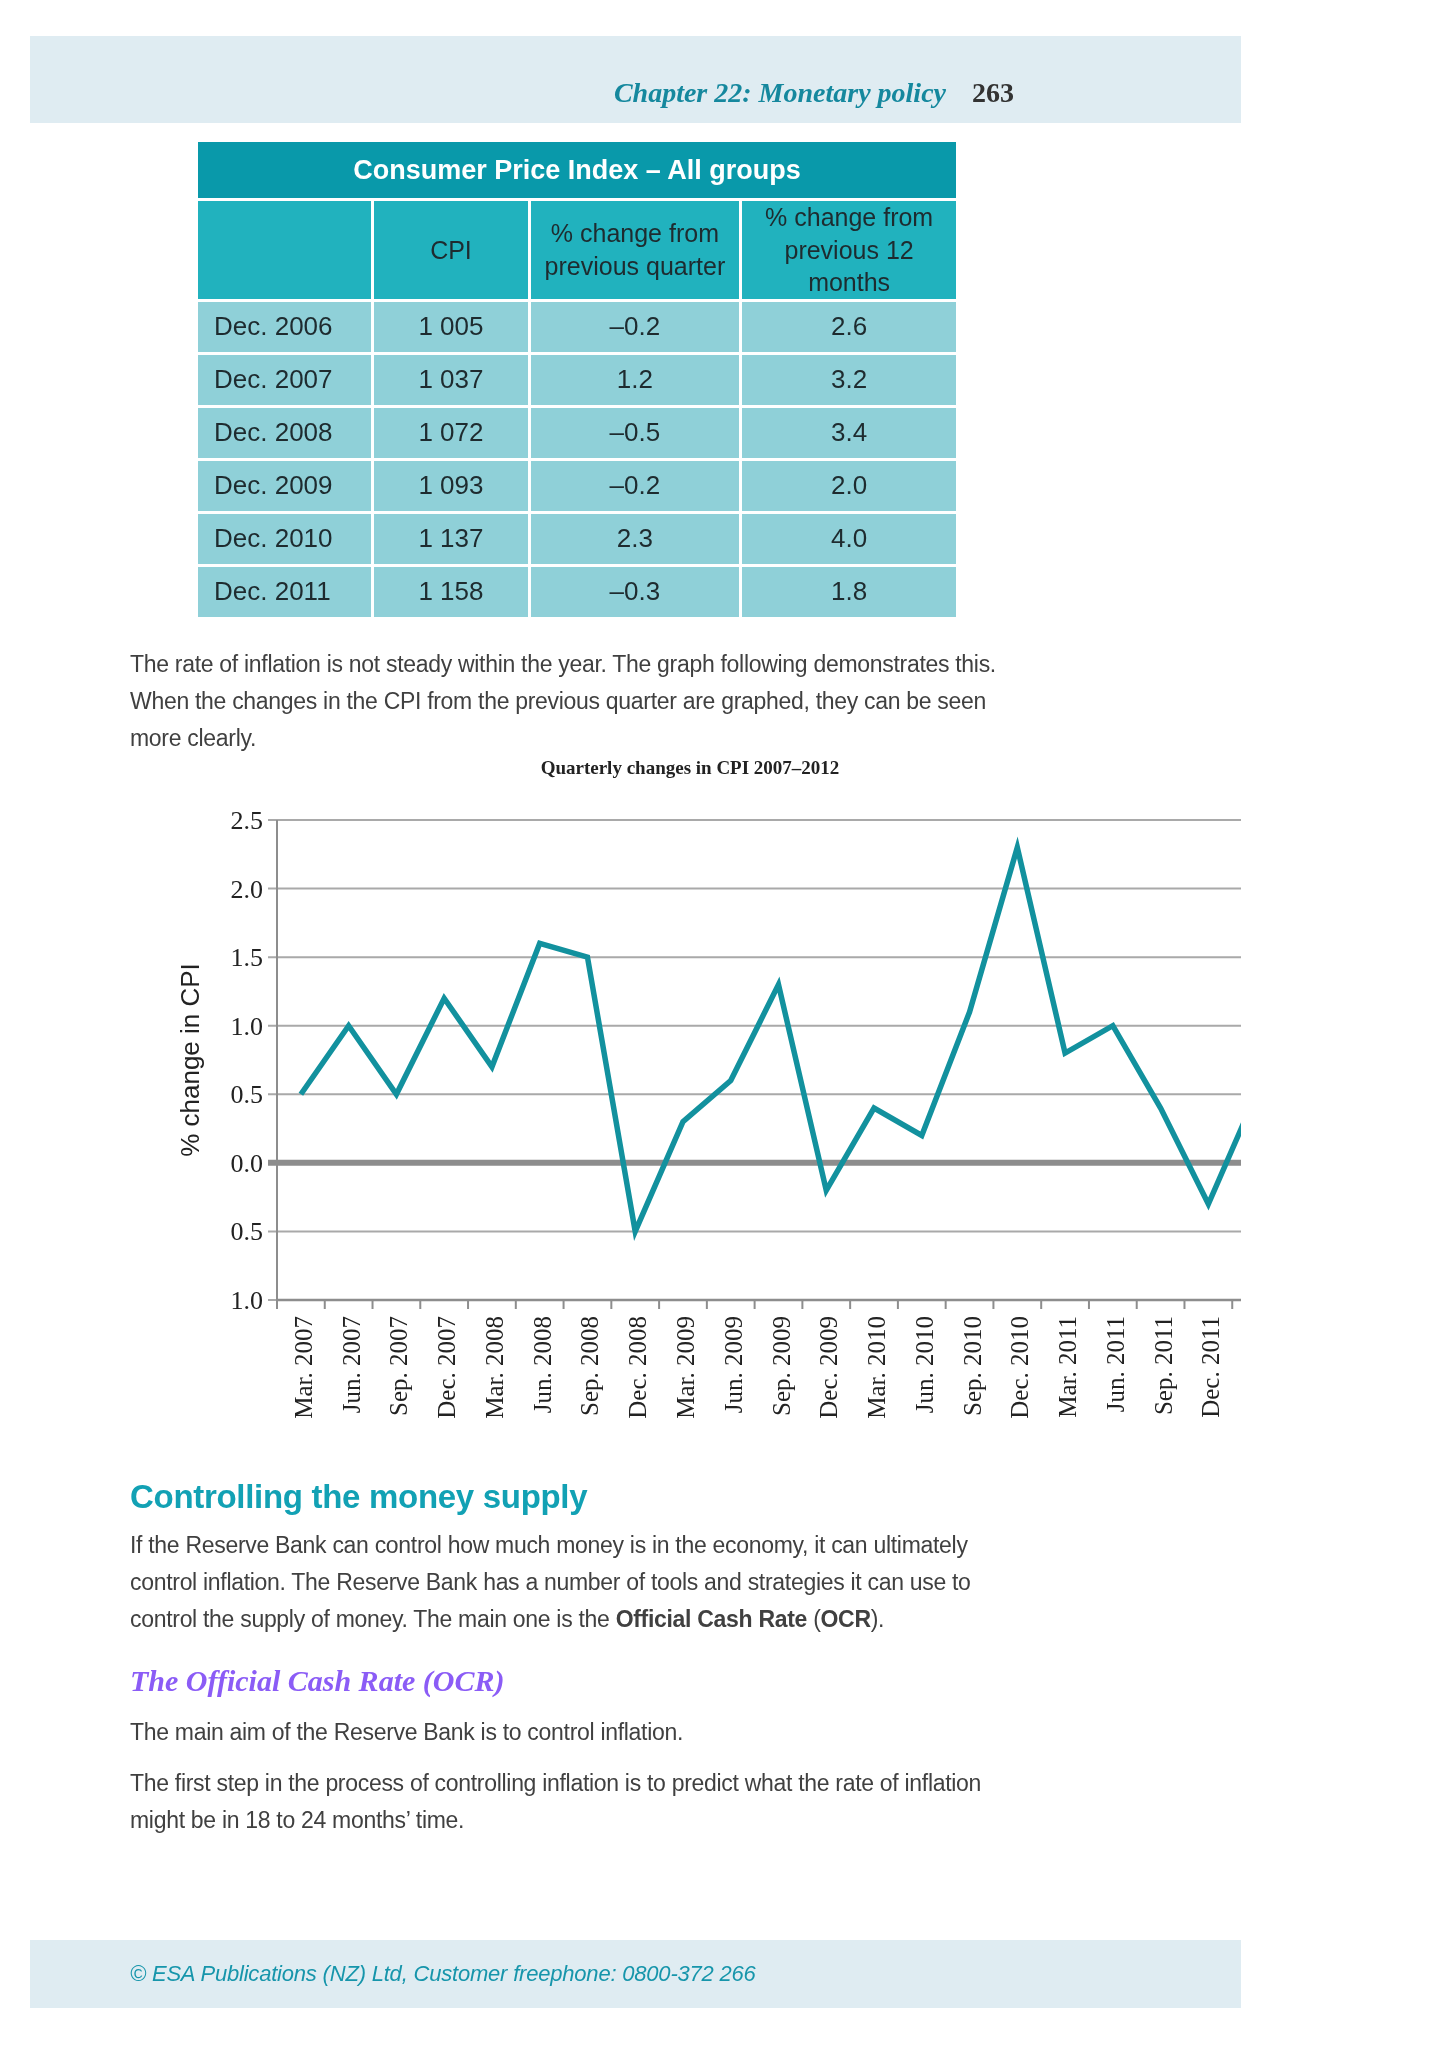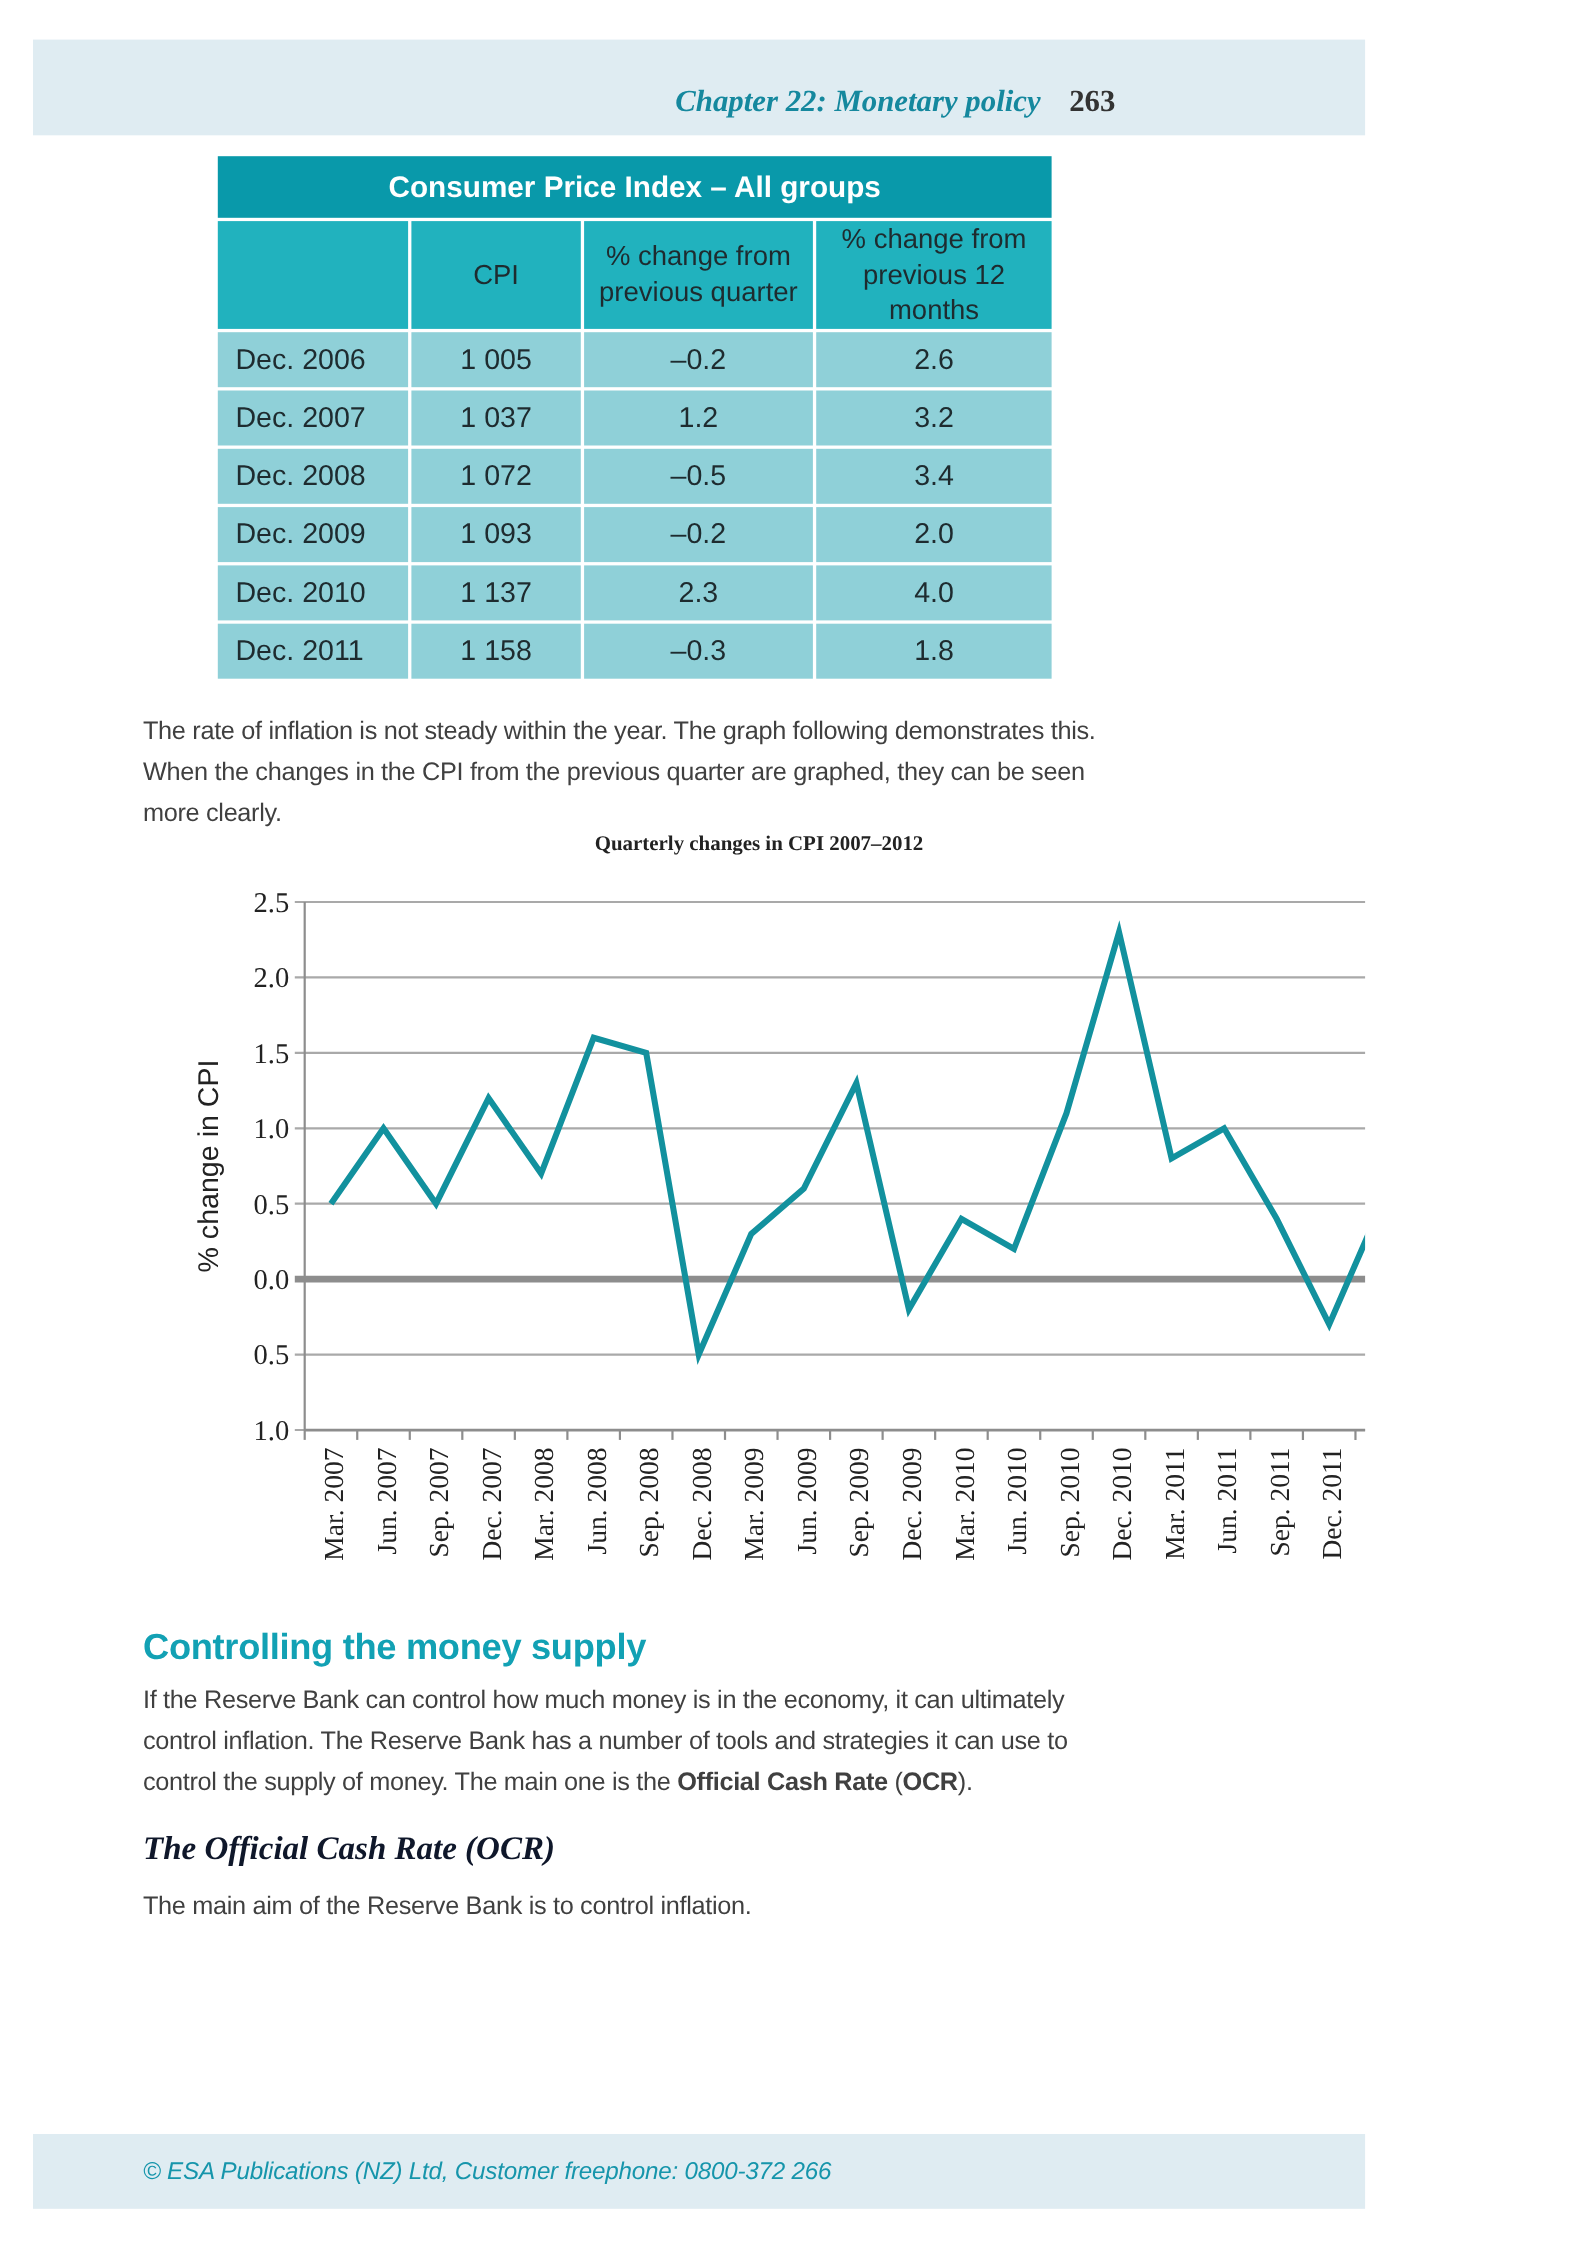--- a/index.html
+++ b/index.html
@@ -27,21 +27,21 @@
   .cpi-table .data-cell.first{text-align:left;padding-left:16px;}
 
   
   .body-p{position:absolute;left:130px;margin:0;font-size:23px;letter-spacing:-0.3px;
           line-height:37px;color:#404040;white-space:pre-line;}
   .intro-p{top:646px;}
   .h1-section{position:absolute;left:130px;top:1478px;margin:0;font-size:33px;font-weight:bold;
               color:#12a1b4;letter-spacing:-0.3px;}
   .money-p{top:1527px;}
   .h2-section{position:absolute;left:130px;top:1664px;margin:0;font-family:"Liberation Serif",serif;
-              font-style:italic;font-weight:bold;font-size:30px;color:#0f172a;}
+              font-style:italic;font-weight:bold;font-size:30px;color:#8b5cf6;}
   .ocr-p1{top:1714px;}
   .ocr-p2{top:1765px;}
   .ocr-p3{top:1850px;}
 
   
   .chart-title{position:absolute;left:180px;top:757px;width:1020px;text-align:center;
                font-family:"Liberation Serif",serif;font-weight:bold;font-size:19px;color:#222;}
   .y-axis-title{position:absolute;left:190px;top:1060px;transform:translate(-50%,-50%) rotate(-90deg);
                 font-size:26px;color:#222;white-space:nowrap;}
   .chart-svg{position:absolute;left:230px;top:790px;}
@@ -192,20 +192,22 @@
     </svg>
 
   <h1 class="h1-section">Controlling the money supply</h1>
 
   <p class="body-p money-p"><span>If the Reserve Bank can control how much money is in the economy, it can ultimately
 control inflation. The Reserve Bank has a number of tools and strategies it can use to
 control the supply of money. The main one is the </span><strong>Official Cash Rate</strong><span> (</span><strong>OCR</strong><span>).</span></p>
 
   <h2 class="h2-section">The Official Cash Rate (OCR)</h2>
   <p class="body-p ocr-p1">The main aim of the Reserve Bank is to control inflation.</p>
+  <p class="body-p ocr-p2">The first step in the process of controlling inflation is to predict what the rate of inflation
+might be in 18 to 24 months’ time.</p>
 
   <div class="side-tab">
     <span>Chapter 22</span>
   </div>
 
   <div class="band footer-band">
     <span class="footer-text">© ESA Publications (NZ) Ltd, Customer freephone: 0800-372 266</span>
   </div>
 
 </div>

